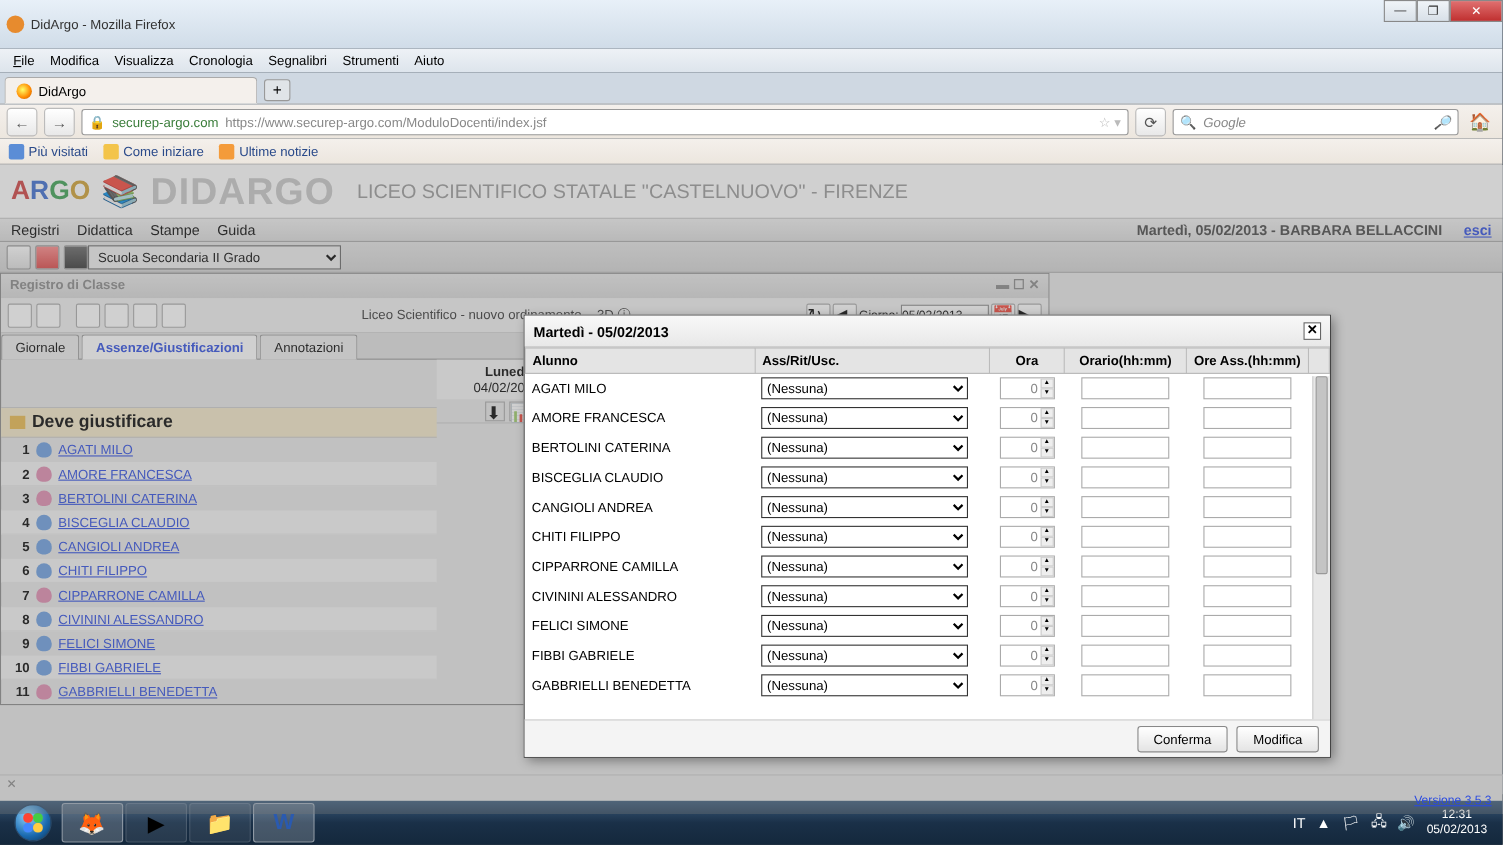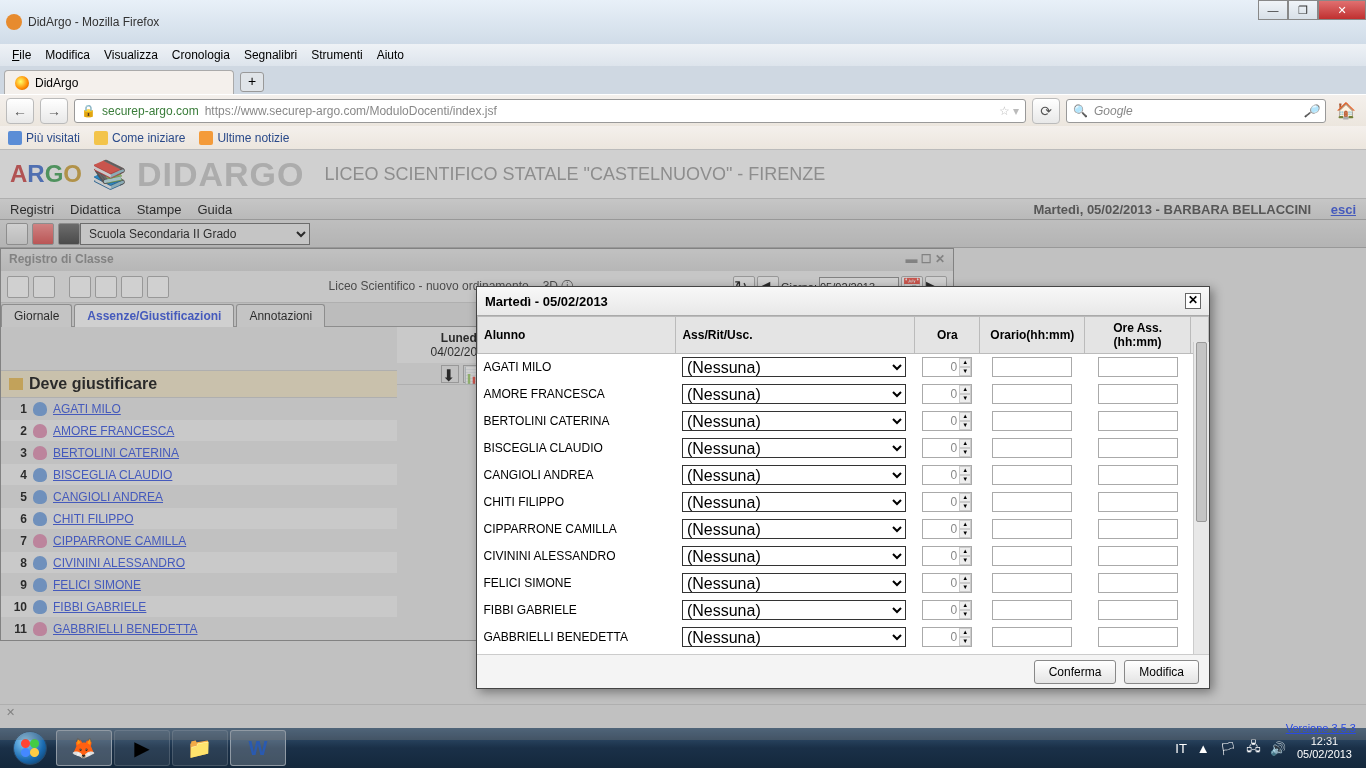--- a/index.html
+++ b/index.html
@@ -87,21 +87,21 @@
 
 
 .modal { position:absolute; left:476px; top:136px; width: 734px; background:#fff; border:1px solid #444; box-shadow: 3px 3px 10px rgba(0,0,0,0.4); z-index:10;}
 .modal-title { height:29px; background:linear-gradient(#f8f8f8,#e8e8e8); padding:3px 8px; font-size:13px; font-weight:bold; display:flex; justify-content:space-between; align-items:center; border-bottom:1px solid #aaa;}
 .modal-close { width:16px; height:16px; border:1px solid #666; background:#fff; font-size:12px; line-height:12px; text-align:center; cursor:pointer;}
 .modal-body { height: 338px; overflow:hidden; position:relative;}
 .modal-table { width:100%; border-collapse:collapse; font-size:12px;}
 .modal-table th { background:#e4e4e4; border:1px solid #bbb; padding:4px 6px; text-align:left; font-weight:bold;}
 .modal-table th.center { text-align:center;}
 .modal-table td { padding: 2px 6px; border:none; height:27px;}
-.modal-table select { width: 224px; height:20px; border:1px solid #333; font-size:16px; background:#fff;}
+.modal-table select { width: 188px; height:20px; border:1px solid #333; font-size:12px; background:#fff;}
 .modal-table .ora-input { width:50px; height:20px; border:1px solid #aaa; text-align:right; padding-right:14px; font-size:12px; color:#888; position:relative;}
 .modal-table .ora-wrap { position:relative; display:inline-block;}
 .modal-table .spinners { position:absolute; right:1px; top:1px; width:12px; height:18px; display:flex; flex-direction:column;}
 .modal-table .spin { flex:1; font-size:6px; background:#eee; border:1px solid #ccc; line-height:6px; text-align:center;}
 .modal-table .txt-input { width:80px; height:20px; border:1px solid #aaa;}
 .modal-scroll { position:absolute; right:0; top:26px; width:16px; bottom:0; background:#e8e8e8; border-left:1px solid #ccc;}
 .modal-scroll .thumb { position:absolute; top:0; left:2px; right:2px; height:180px; background:#c4c4c4; border:1px solid #999; border-radius:2px;}
 .modal-foot { height:34px; display:flex; justify-content:flex-end; align-items:center; gap:8px; padding:0 10px; border-top:1px solid #ccc; background:#f4f4f4;}
 .modal-foot button { padding: 4px 14px; border:1px solid #888; background:linear-gradient(#fff,#e4e4e4); border-radius:3px; font-size:12px; cursor:pointer;}
 

